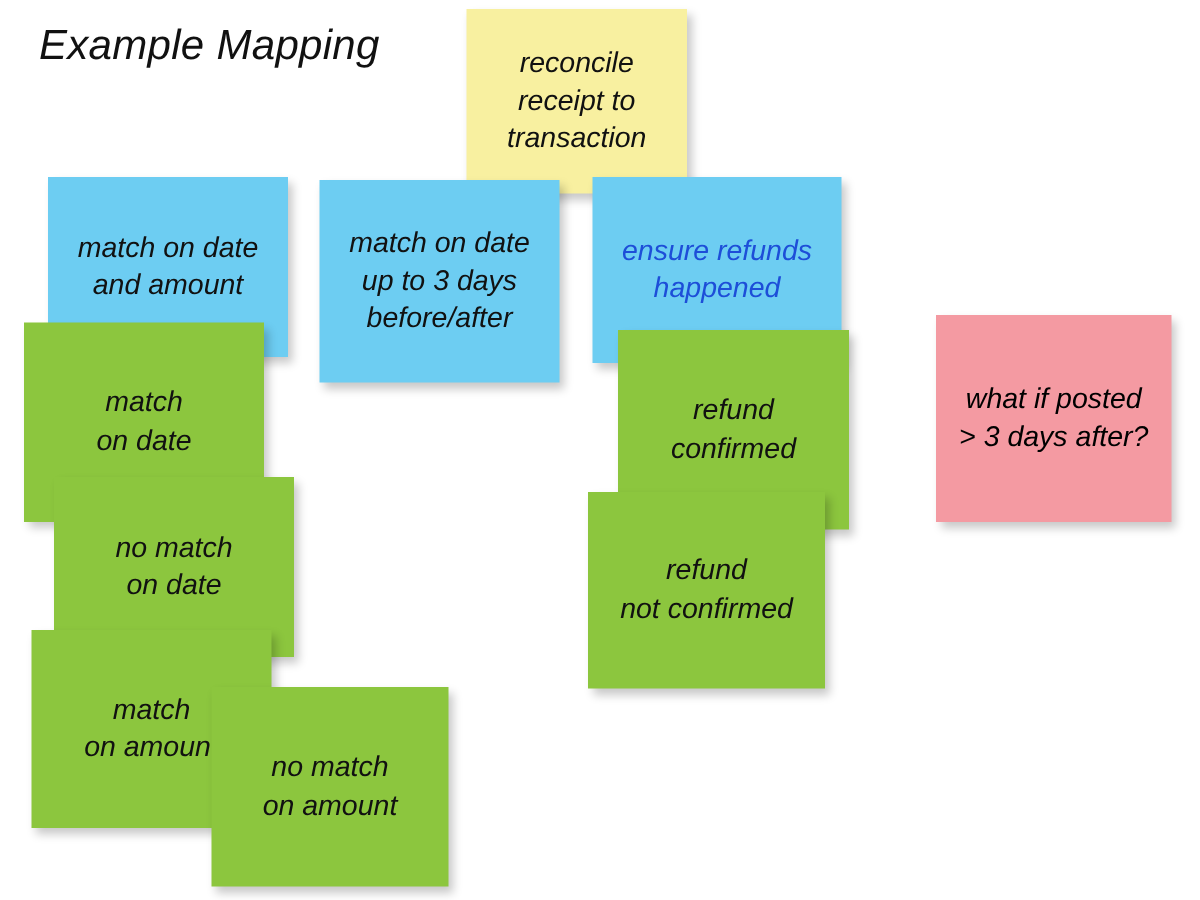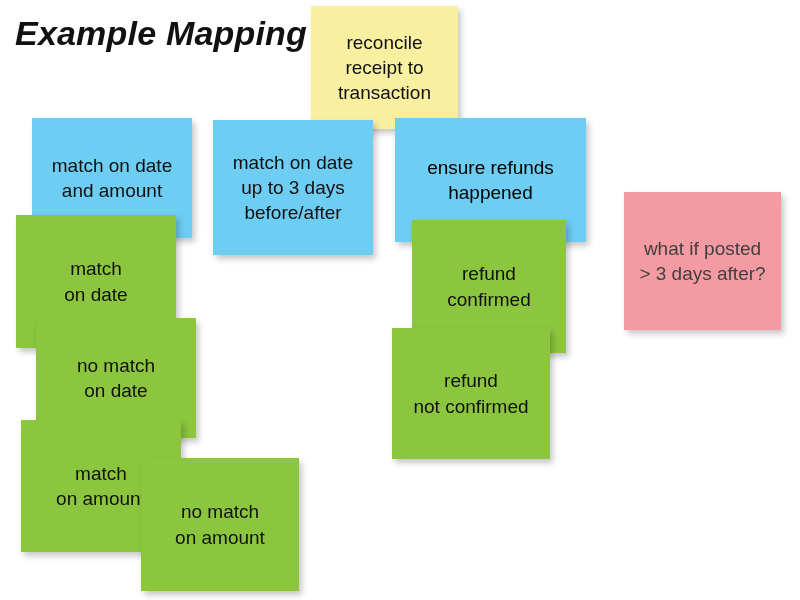--- a/index.html
+++ b/index.html
@@ -11,36 +11,37 @@
   #board {
     position: relative;
     width: 800px;
     height: 600px;
     background: #ffffff;
     overflow: hidden;
     font-family: "Liberation Sans", "DejaVu Sans", sans-serif;
   }
   #board-title {
     position: absolute;
-    left: 15px;
+    left: 26px;
     top: 14px;
-    font-size: 34px;
+    font-size: 28px;
     font-style: italic;
-    font-weight: 700;
+    font-weight: 400;
     color: #111111;
     letter-spacing: 0.2px;
     white-space: nowrap;
   }
   .note {
     position: absolute;
     box-sizing: border-box;
     display: flex;
     align-items: center;
     justify-content: center;
     text-align: center;
+    font-style: italic;
     font-size: 19px;
     line-height: 1.33;
     color: #111111;
     padding: 6px 8px;
     box-shadow: 3px 4px 6px rgba(0,0,0,0.22);
     white-space: pre-line;
   }
   .note-yellow { background: #f8f0a0; }
   .note-blue   { background: #6dcdf2; }
   .note-green  { background: #8cc63e; }
@@ -57,21 +58,21 @@
 receipt to
 transaction</div>
 
   <div class="note note-blue" style="left: 32px; top: 118px; width: 160px; height: 120px; background: rgb(109, 205, 242); z-index: 2; color: rgb(17, 17, 17);">match on date
 and amount</div>
 
   <div class="note note-blue" style="left: 213px; top: 120px; width: 160px; height: 135px; background: rgb(109, 205, 242); z-index: 2; color: rgb(17, 17, 17);">match on date
 up to 3 days
 before/after</div>
 
-  <div class="note note-blue" style="left: 395px; top: 118px; width: 191px; height: 124px; background: rgb(109, 205, 242); z-index: 2; color: #000000;">ensure refunds
+  <div class="note note-blue" style="left: 395px; top: 118px; width: 166px; height: 124px; background: rgb(109, 205, 242); z-index: 2; color: #1d4ed8;">ensure refunds
 happened</div>
 
   <div class="note note-green" style="left: 16px; top: 215px; width: 160px; height: 133px; background: rgb(140, 198, 62); z-index: 3; color: rgb(17, 17, 17);">match
 on date</div>
 
   <div class="note note-green" style="left: 36px; top: 318px; width: 160px; height: 120px; background: rgb(140, 198, 62); z-index: 4; color: rgb(17, 17, 17);">no match
 on date</div>
 
   <div class="note note-green" style="left: 21px; top: 420px; width: 160px; height: 132px; background: rgb(140, 198, 62); z-index: 5; color: rgb(17, 17, 17);">match
 on amount</div>
@@ -79,16 +80,16 @@
   <div class="note note-green" style="left: 141px; top: 458px; width: 158px; height: 133px; background: rgb(140, 198, 62); z-index: 6; color: rgb(17, 17, 17);">no match
 on amount</div>
 
   <div class="note note-green" style="left: 412px; top: 220px; width: 154px; height: 133px; background: rgb(140, 198, 62); z-index: 3; color: rgb(17, 17, 17);">refund
 confirmed</div>
 
   <div class="note note-green" style="left: 392px; top: 328px; width: 158px; height: 131px; background: rgb(140, 198, 62); z-index: 4; color: rgb(17, 17, 17);">refund
 not confirmed</div>
 
 
-  <div class="note note-pink" style="left: 624px; top: 192px; width: 157px; height: 138px; background: rgb(244, 154, 162); z-index: 3; color: #404040;">what if posted
+  <div class="note note-pink" style="left: 624px; top: 210px; width: 157px; height: 138px; background: rgb(244, 154, 162); z-index: 3; color: #000000;">what if posted
 &gt; 3 days after?</div>
 
 </div>
 
 </body></html>

